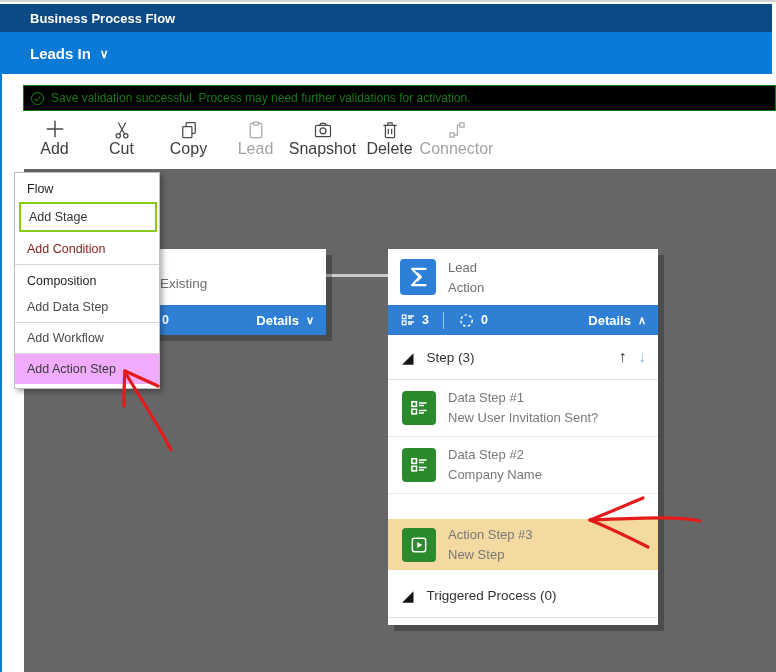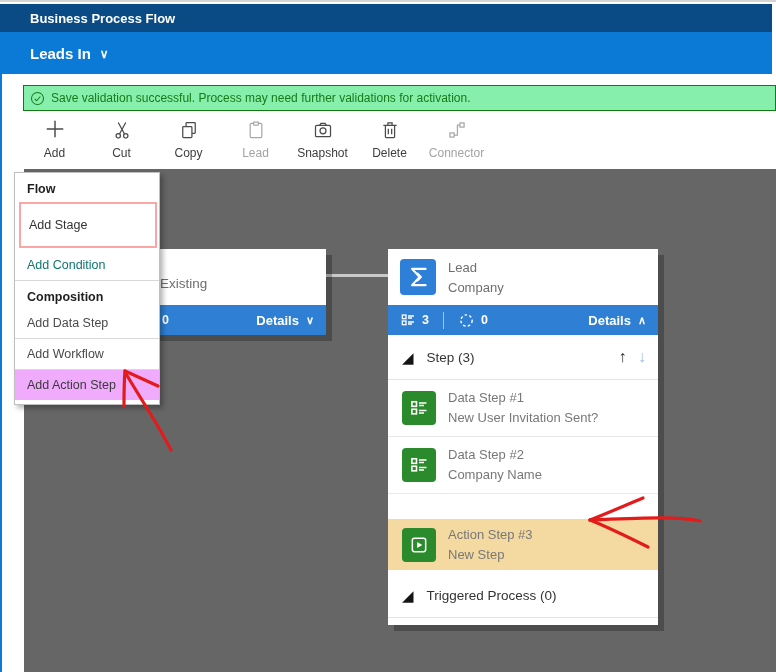--- a/index.html
+++ b/index.html
@@ -10,30 +10,30 @@
   
   .titlebar { position:absolute; left:0; top:2px; right:4px; height:28px; background:#0a4a85;
               color:#fff; font-size:13px; font-weight:bold; display:flex; align-items:center; padding-left:30px; }
   .subbar { position:absolute; left:0; top:30px; right:4px; height:42px; background:#0b79d6;
             color:#fff; display:flex; align-items:center; padding-left:30px; }
   .subbar .pname { font-size:15px; font-weight:bold; }
   .subbar .chev { font-size:12px; margin-left:9px; margin-top:2px; font-weight:bold; }
   .left-accent { position:absolute; left:0; top:72px; bottom:0; width:2px; background:#0b79d6; z-index:40; }
 
   
-  .notif { position:absolute; left:23px; right:0; top:83px; height:26px; background:#86efac;
+  .notif { position:absolute; left:23px; right:0; top:83px; height:26px; background:#000000;
            border:1px solid #107c10; display:flex; align-items:center; padding-left:6px;
            color:#187a18; font-size:12px; }
   .notif svg { margin-right:6px; flex:none; }
 
   
   .toolbar { position:absolute; left:21px; top:112px; height:52px; display:flex; }
   .tbtn { width:67px; display:flex; flex-direction:column; align-items:center; justify-content:flex-start; cursor:default; }
   .tbtn .ticon { height:26px; display:flex; align-items:flex-end; justify-content:center; }
-  .tbtn .tlabel { font-size:12px; color:#3d3d3d; margin-top:6px; }
+  .tbtn .tlabel { font-size:16px; color:#3d3d3d; margin-top:0; }
   .tbtn.disabled .tlabel { color:#a3a3a3; }
   .tbtn svg { stroke:#4a4a4a; }
   .tbtn.disabled svg { stroke:#a8a8a8; }
 
   
   .canvas { position:absolute; left:24px; top:167px; right:0; bottom:0; background:#666666; }
   .connector-line { position:absolute; left:326px; top:272px; width:62px; height:3px; background:#c9c9c9; z-index:6; }
 
   
   .card { position:absolute; background:#fff; box-shadow:6px 6px 0 rgba(0,0,0,0.25); z-index:10; }
@@ -66,24 +66,24 @@
   .step-row.hl { background:#f4d9a1; height:51px; border-bottom:none;margin-top:25px; }
   .step-icon { flex:none; width:34px; height:34px; background:#2b8a2b; border-radius:4px;
                display:flex; align-items:center; justify-content:center; margin-right:12px; }
   .step-texts { font-size:13px; color:#787878; line-height:20px; }
 
   .trig-row { height:44px; display:flex; align-items:center; padding:0 12px 0 14px; margin-top:4px; border-bottom:1px solid #e4e4e4; }
 
   
   .menu { position:absolute; left:14px; top:170px; width:146px; background:#fff; border:1px solid #bfbfbf;
           box-shadow:3px 3px 5px rgba(0,0,0,0.3); z-index:90; padding-bottom:4px; }
-  .menu-header { padding:9px 12px 4px; font-size:12.5px; font-weight:bold; color:#1f1f1f; }
+  .menu-header { padding:9px 12px 4px; font-size:12.5px; font-weight:normal; color:#1f1f1f; }
   .menu-item { padding:8px 12px; font-size:12.5px; color:#4a4a4a; cursor:default; }
-  .menu-item.focus { border:2px solid #fca5a5; margin:2px 2px 2px 4px; padding:14px 8px; color:#333; }
-  .menu-item.dim { color:#0f766e; }
+  .menu-item.focus { border:2px solid #84cc16; margin:2px 2px 2px 4px; padding:6px 8px; color:#333; }
+  .menu-item.dim { color:#7f1d1d; }
   .menu-item.hl { background:#f0abfc; color:#3a3a3a; }
   .menu-divider { border-top:1px solid #d8d8d8; }
 
   
   #annotations { position:absolute; left:0; top:0; width:776px; height:672px; z-index:100; pointer-events:none; }
 </style>
 </head>
 <body>
 
 <div id="app">
@@ -192,21 +192,21 @@
   <div class="card" id="right-card">
     <div class="card-header">
       <span class="entity-icon">
         <svg width="26" height="26" viewBox="0 0 24 24" fill="none" stroke="#ffffff" stroke-width="1.9" stroke-linejoin="round" stroke-linecap="round">
           <path d="M19 4.5 H6.5 L13.5 12 L6.5 19.5 H19"></path>
           <path d="M11.5 8.8 L14.7 12 L11.5 15.2"></path>
         </svg>
       </span>
       <div class="entity-texts">
         <div>Lead</div>
-        <div>Company</div>
+        <div>Action</div>
       </div>
     </div>
 
     <div class="stage-bar">
       <svg width="16" height="16" viewBox="0 0 24 24" fill="none" stroke="#ffffff" stroke-width="1.9">
         <rect x="3.5" y="4.5" width="5.5" height="5.5"></rect>
           <path d="M12 6 H21 M12 9 H18"></path>
         <rect x="3.5" y="13.5" width="5.5" height="5.5"></rect>
           <path d="M12 15 H21 M12 18 H18"></path>
       </svg>

